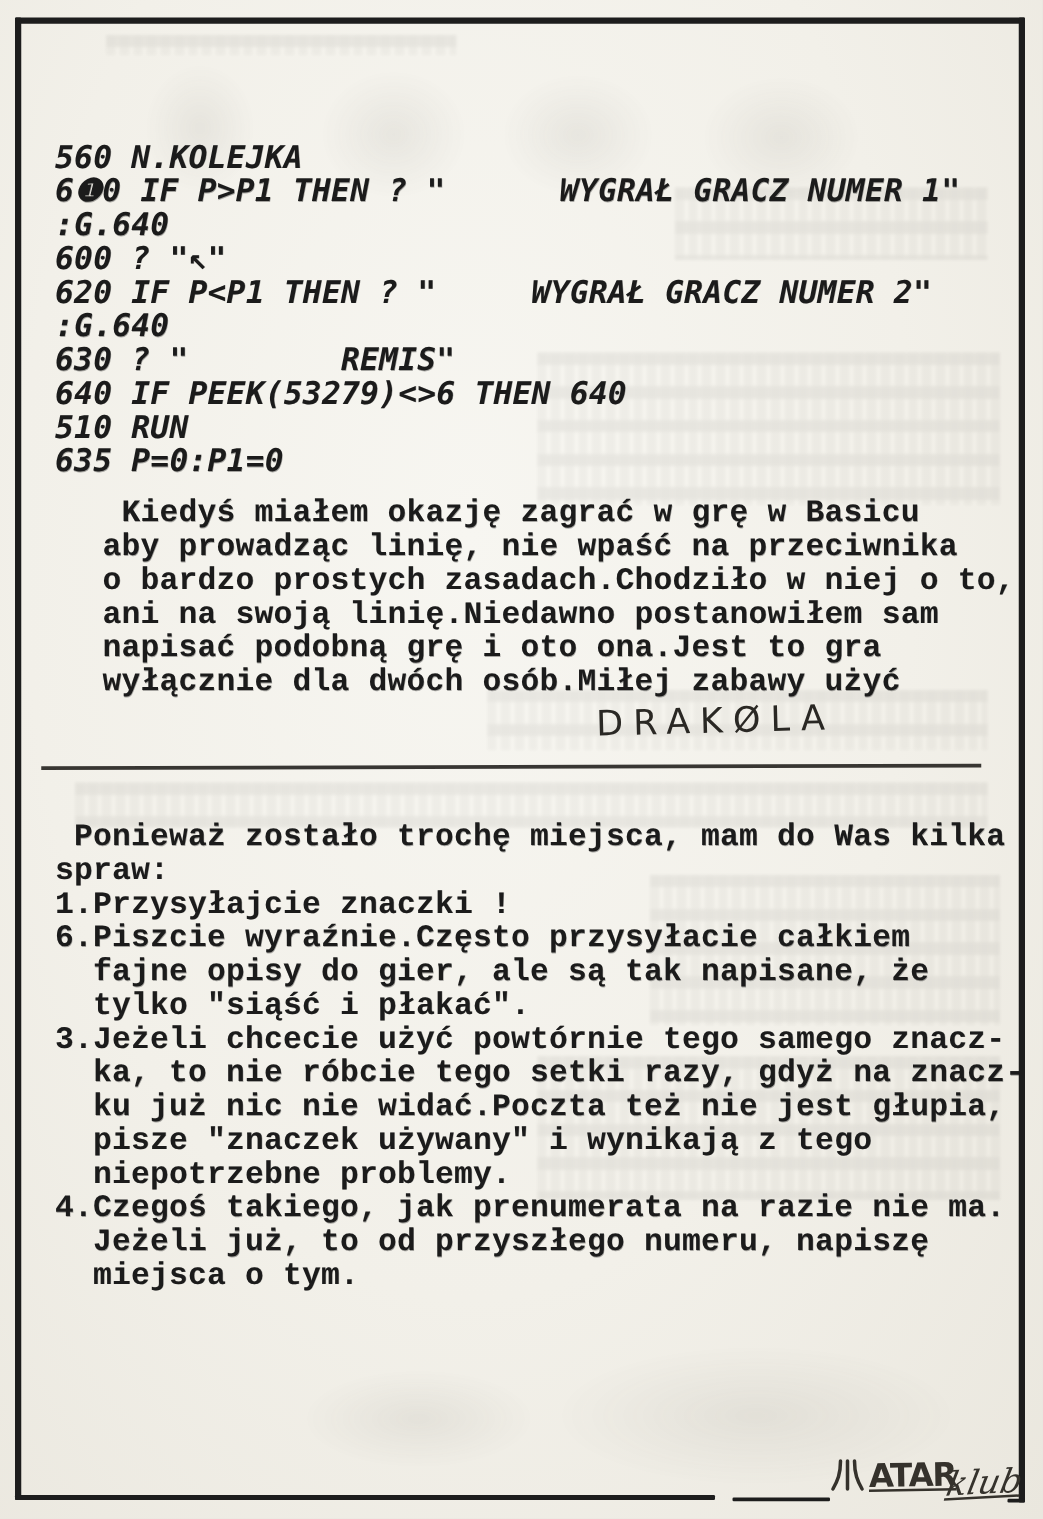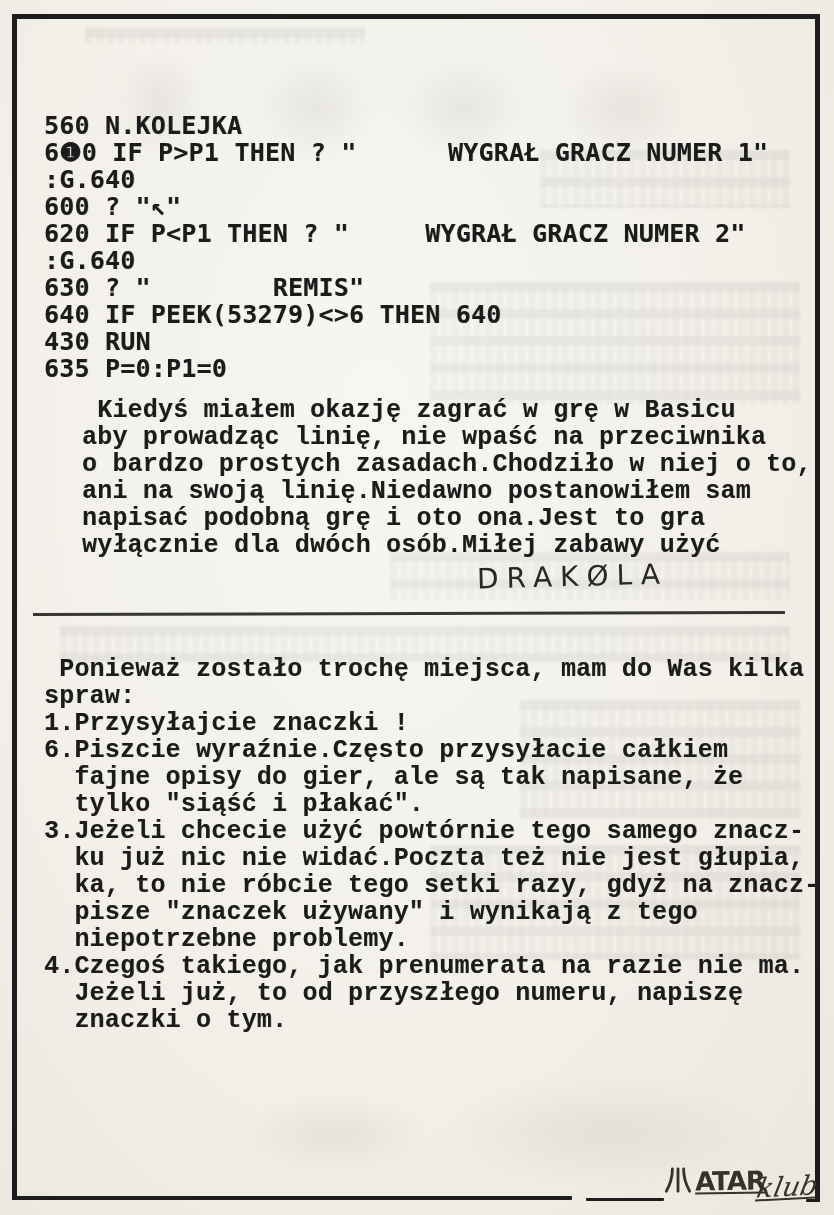--- a/index.html
+++ b/index.html
@@ -65,30 +65,30 @@
   <div class="ghost g-blob" style="left:440px;top:1075px;width:330px;height:115px;"></div>
   <div class="ghost g-blob" style="left:240px;top:1095px;width:190px;height:80px;"></div>
 
   <div class="bar bar-top"></div>
   <div class="bar bar-left"></div>
   <div class="bar bar-right"></div>
   <div class="bar bar-bottom-1"></div>
   <div class="bar bar-bottom-2"></div>
   <div class="bar bar-bottom-3"></div>
 
-  <div class="textblock code" style="left:44px;top:112px;">
+  <div class="textblock code" style="left:44px;top:112px;font-style:italic;">
       <div class="tl">560 N.KOLEJKA</div>
       <div class="tl">6❶0 IF P&gt;P1 THEN ? "      WYGRAŁ GRACZ NUMER 1"</div>
       <div class="tl">:G.640</div>
       <div class="tl">600 ? "↖"</div>
       <div class="tl">620 IF P&lt;P1 THEN ? "     WYGRAŁ GRACZ NUMER 2"</div>
       <div class="tl">:G.640</div>
       <div class="tl">630 ? "        REMIS"</div>
       <div class="tl">640 IF PEEK(53279)&lt;&gt;6 THEN 640</div>
-      <div class="tl">430 RUN</div>
+      <div class="tl">510 RUN</div>
       <div class="tl">635 P=0:P1=0</div>
     </div>
 
   <div class="textblock" style="left:34px;top:397px;margin-left:48px;">
       <div class="tl"> Kiedyś miałem okazję zagrać w grę w Basicu</div>
       <div class="tl">aby prowadząc linię, nie wpaść na przeciwnika</div>
       <div class="tl">o bardzo prostych zasadach.Chodziło w niej o to,</div>
       <div class="tl">ani na swoją linię.Niedawno postanowiłem sam</div>
       <div class="tl">napisać podobną grę i oto ona.Jest to gra</div>
       <div class="tl">wyłącznie dla dwóch osób.Miłej zabawy użyć</div>
@@ -99,27 +99,27 @@
   <div class="divider"></div>
 
   <div class="textblock" style="left:44px;top:656px;">
       <div class="tl"> Ponieważ zostało trochę miejsca, mam do Was kilka</div>
       <div class="tl">spraw:</div>
       <div class="tl">1.Przysyłajcie znaczki !</div>
       <div class="tl">6.Piszcie wyraźnie.Często przysyłacie całkiem</div>
       <div class="tl">  fajne opisy do gier, ale są tak napisane, że</div>
       <div class="tl">  tylko "siąść i płakać".</div>
       <div class="tl">3.Jeżeli chcecie użyć powtórnie tego samego znacz-</div>
+      <div class="tl">  ka, to nie róbcie tego setki razy, gdyż na znacz-</div>
       <div class="tl">  ku już nic nie widać.Poczta też nie jest głupia,</div>
-      <div class="tl">  ka, to nie róbcie tego setki razy, gdyż na znacz-</div>
       <div class="tl">  pisze "znaczek używany" i wynikają z tego</div>
       <div class="tl">  niepotrzebne problemy.</div>
       <div class="tl">4.Czegoś takiego, jak prenumerata na razie nie ma.</div>
       <div class="tl">  Jeżeli już, to od przyszłego numeru, napiszę</div>
-      <div class="tl">  znaczki o tym.</div>
+      <div class="tl">  miejsca o tym.</div>
     </div>
 
   <div class="logo">
     <span>
       <svg width="28" height="28" viewBox="0 0 30 30">
         <g fill="none" stroke="#35322c" stroke-width="3" stroke-linecap="round">
           <path d="M9,3 C9,14 6.5,20 2.5,27"></path>
           <path d="M15,3 L15,27"></path>
           <path d="M21,3 C21,14 23.5,20 27.5,27"></path>
         </g>

